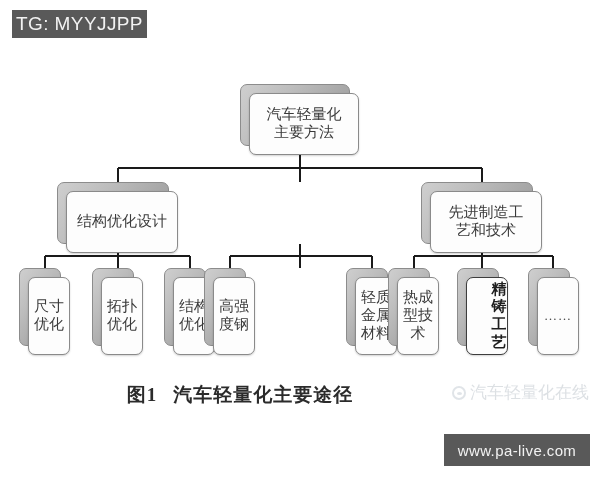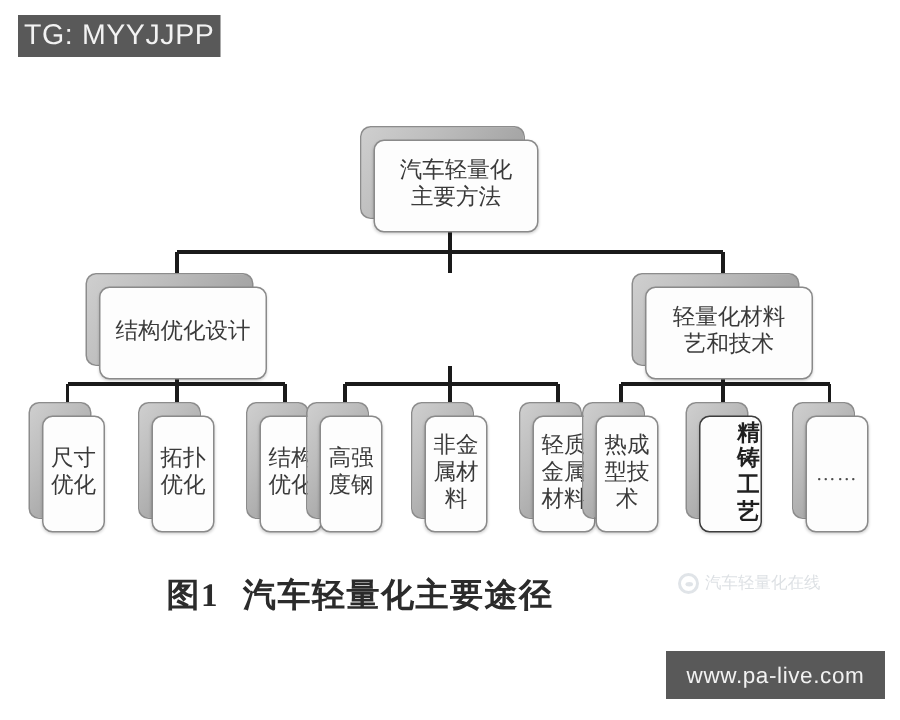--- a/index.html
+++ b/index.html
@@ -64,21 +64,21 @@
   .node.emphasis .front{border:1.6px solid #3d3d3d;}
   .node.emphasis .label{font-weight:bold;color:#1f1f1f;margin-left:24px;}
   .node.dots .label{
     font-size:13px;letter-spacing:1px;color:#4a4a4a;
   }
 
   
   #caption{
     position:absolute;left:0;top:382px;width:480px;
     text-align:center;
-    font-size:22px;font-weight:bold;
+    font-size:19px;font-weight:bold;
     color:#2b2b2b;
     font-family:"Liberation Serif","DejaVu Serif",serif;
     letter-spacing:1px;
   }
   #caption .fignum{margin-right:16px;}
 
   
   #watermark{
     position:absolute;left:452px;top:381px;
     display:flex;align-items:center;gap:4px;
@@ -89,21 +89,21 @@
     border:2px solid #9aa7b4;
     box-sizing:border-box;
     position:relative;
   }
   #watermark .wm-logo::after{
     content:"";position:absolute;left:3px;top:4px;
     width:5px;height:3px;border-radius:50%;
     background:#9aa7b4;
   }
   #watermark .wm-text{
-    font-size:11px;color:#8e9aa6;
+    font-size:17px;color:#8e9aa6;
     font-family:"Liberation Sans","DejaVu Sans",sans-serif;
     white-space:nowrap;
   }
 </style>
 </head>
 <body>
 
 <div class="badge" id="tg-badge">TG: MYYJJPP</div>
 
 <div id="diagram">
@@ -150,21 +150,21 @@
     <div class="back"></div>
     <div class="front">
       <span class="label">结构优化设计</span>
     </div>
   </div>
 
 
   <div class="node lvl2" style="left:421px;top:182px;">
     <div class="back"></div>
     <div class="front">
-      <span class="label">轻量化材料
+      <span class="label">先进制造工
 艺和技术</span>
     </div>
   </div>
 
   <div class="node lvl3" style="left:19px;top:268px;">
     <div class="back"></div>
     <div class="front">
       <span class="label">尺寸
 优化</span>
     </div>
@@ -187,28 +187,20 @@
   </div>
 
   <div class="node lvl3" style="left:204px;top:268px;">
     <div class="back"></div>
     <div class="front">
       <span class="label">高强
 度钢</span>
     </div>
   </div>
 
-  <div class="node lvl3" style="left:274px;top:268px;">
-    <div class="back"></div>
-    <div class="front">
-      <span class="label">非金
-属材
-料</span>
-    </div>
-  </div>
 
   <div class="node lvl3" style="left:346px;top:268px;">
     <div class="back"></div>
     <div class="front">
       <span class="label">轻质
 金属
 材料</span>
     </div>
   </div>
 

